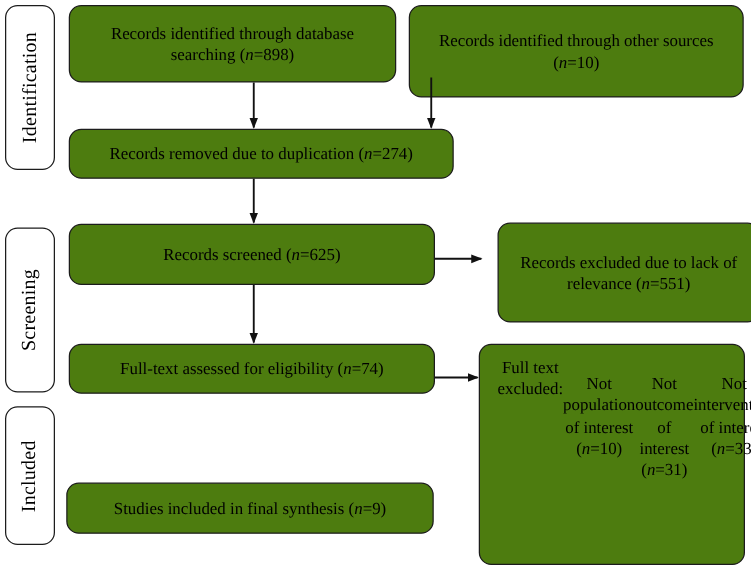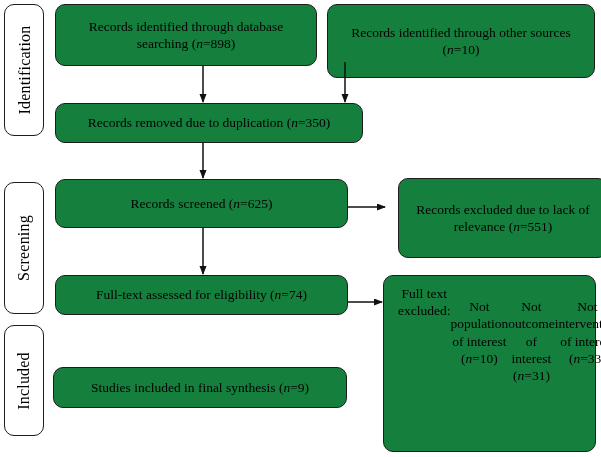--- a/index.html
+++ b/index.html
@@ -14,21 +14,21 @@
     background: #ffffff;
     font-family: "Liberation Serif", "DejaVu Serif", serif;
     color: #000000;
     overflow: hidden;
   }
   .box {
     position: absolute;
     box-sizing: border-box;
     border: 1.6px solid #1c1c1c;
     border-radius: 10px;
-    background: #15803d;
+    background: #4d7c0f;
     display: flex;
     align-items: center;
     justify-content: center;
     text-align: center;
     font-size: 13.5px;
     line-height: 1.28;
     padding: 2px 10px;
     z-index: 1;
   }
   .stage {
@@ -50,21 +50,21 @@
   }
   #box-database      { left: 55px;  top: 4px;   width: 262px; height: 62px; }
   #box-other         { left: 327px; top: 4px;   width: 268px; height: 74px; padding: 2px 8px; }
   #box-dedup         { left: 55px;  top: 103px; width: 308px; height: 40px; }
   #box-screened      { left: 55px;  top: 179px; width: 293px; height: 49px; }
   #box-excl-rel      { left: 398px; top: 178px; width: 210px; height: 80px; }
   #box-fulltext      { left: 55px;  top: 275px; width: 293px; height: 40px; }
   #box-ft-excl       { left: 383px; top: 275px; width: 213px; height: 177px;
                        flex-direction: row; align-items: stretch;
                        justify-content: flex-start; padding: 9px 12px 6px 14px; }
-  #box-included      { left: 53px;  top: 367px; width: 294px; height: 41px; }
+  #box-included      { left: 53px;  top: 386px; width: 294px; height: 41px; }
   #stage-identification { left: 4px; top: 4px;   width: 40px; height: 132px; }
   #stage-screening      { left: 4px; top: 182px; width: 40px; height: 132px; }
   #stage-included       { left: 4px; top: 325px; width: 40px; height: 111px; }
   .ft-title { text-align: center; width: 100%; }
   .excl-item { text-align: center; margin-top: 13px; }
   .excl-item .reason { display: block; }
   .excl-item .nline  { display: block; }
   i { font-style: italic; }
   #arrow-layer {
     position: absolute;
@@ -95,21 +95,21 @@
 
   <div class="box" id="box-database">
     <div><span>Records identified through database searching (</span><i>n</i><span>=898)</span></div>
   </div>
 
   <div class="box" id="box-other">
     <div><span>Records identified through other sources (</span><i>n</i><span>=10)</span></div>
   </div>
 
   <div class="box" id="box-dedup">
-    <div><span>Records removed due to duplication (</span><i>n</i><span>=350)</span></div>
+    <div><span>Records removed due to duplication (</span><i>n</i><span>=274)</span></div>
   </div>
 
   <div class="box" id="box-screened">
     <div><span>Records screened (</span><i>n</i><span>=625)</span></div>
   </div>
 
   <div class="box" id="box-excl-rel">
     <div><span>Records excluded due to lack of relevance (</span><i>n</i><span>=551)</span></div>
   </div>
 

